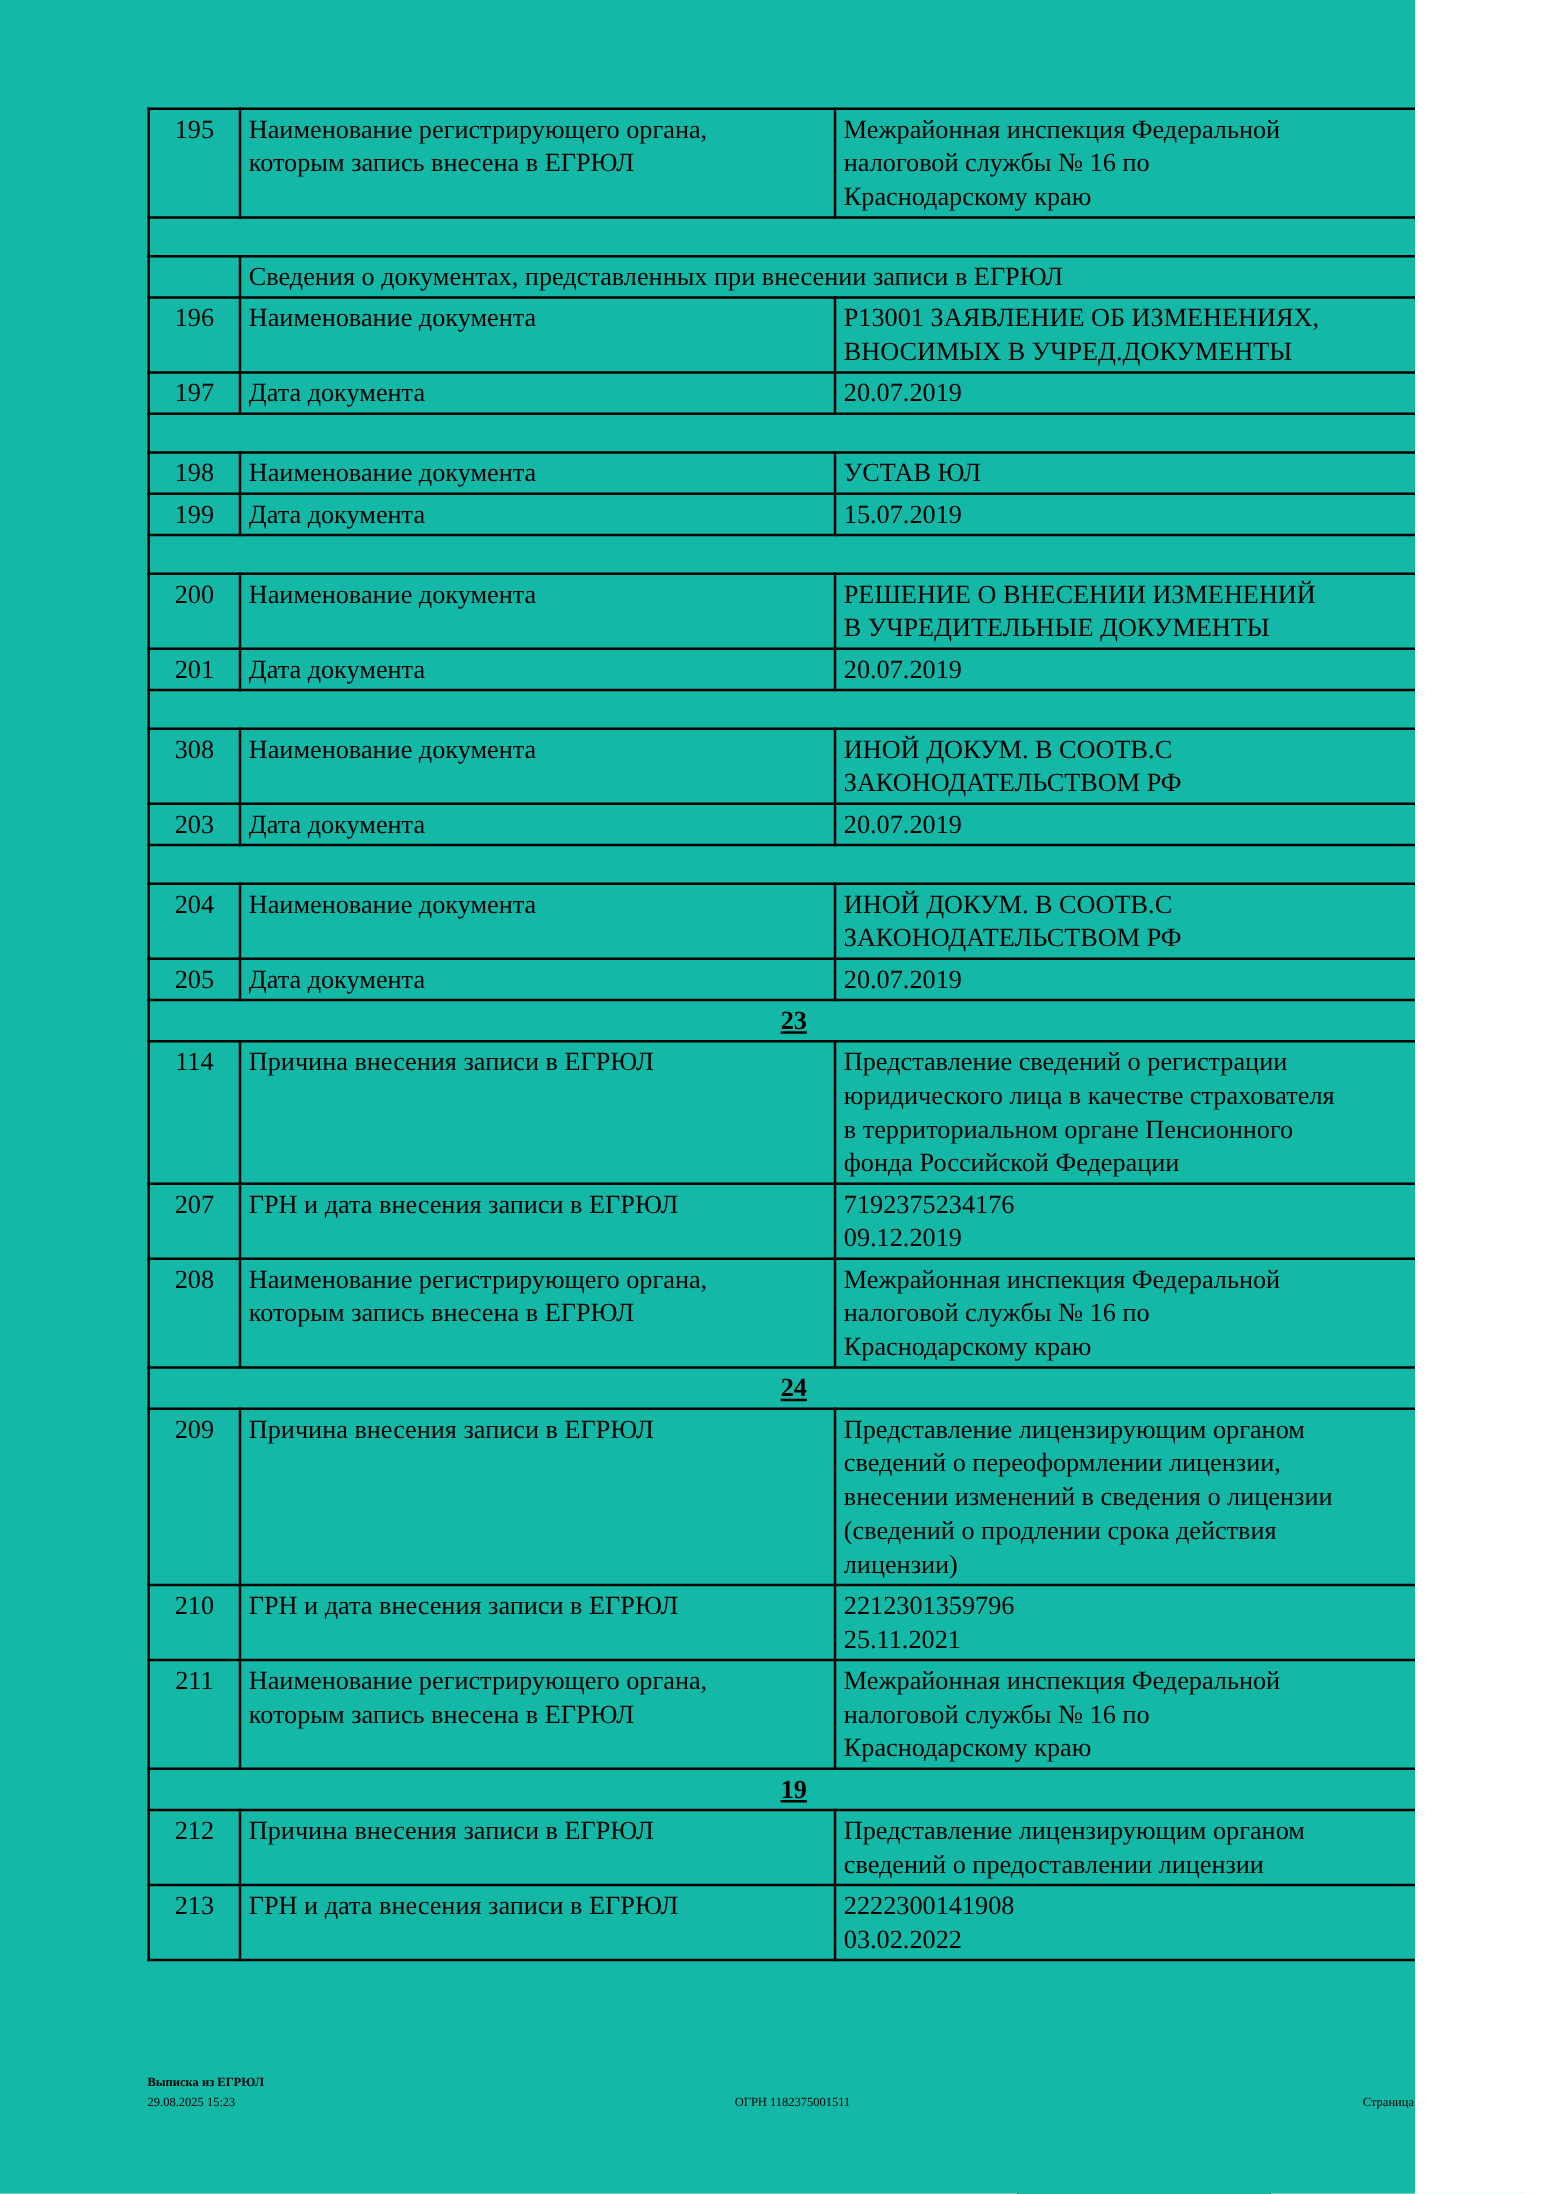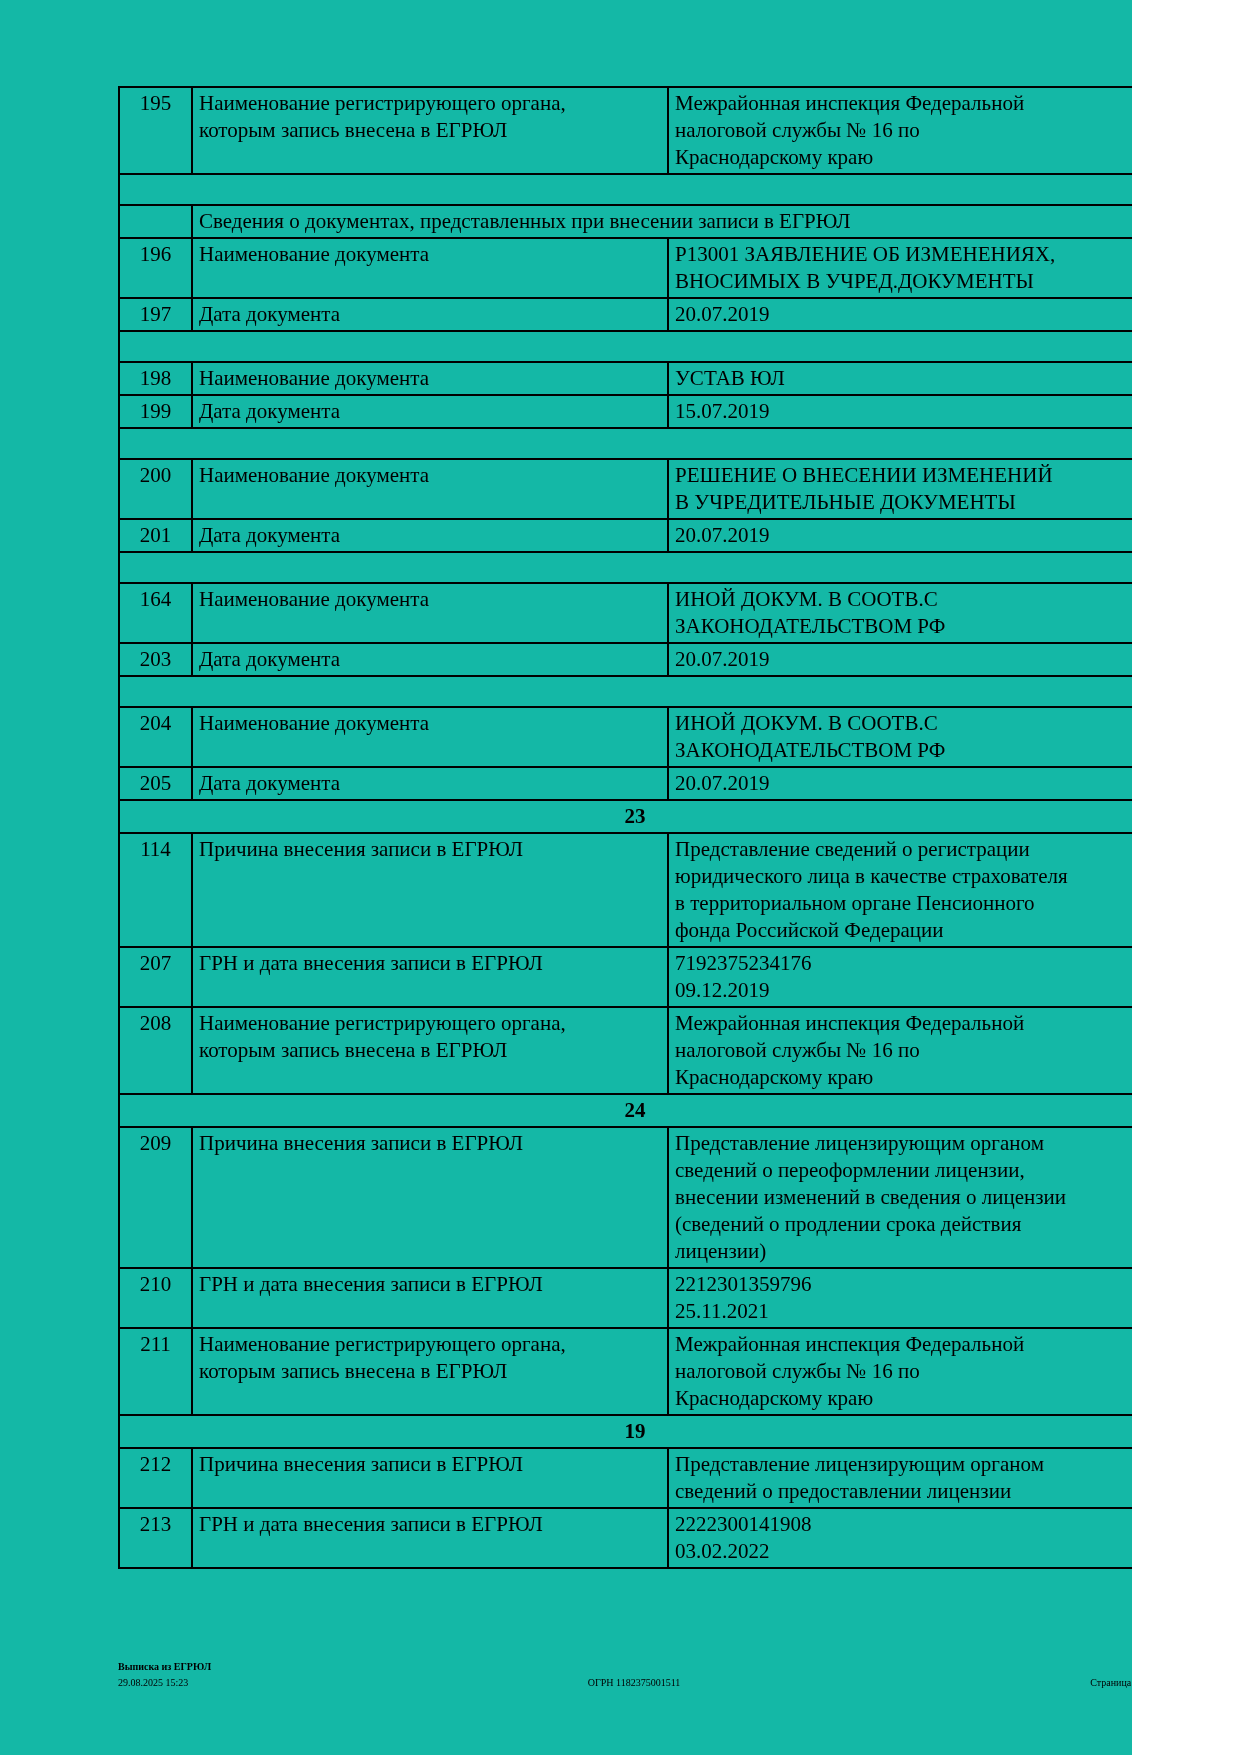--- a/index.html
+++ b/index.html
@@ -44,20 +44,21 @@
     white-space: pre-line;
     word-wrap: break-word;
   }
   tr.spacer td {
     height: 29px;
     padding: 0;
   }
   tr.section td {
     text-align: center;
     font-weight: bold;
+    text-decoration: underline;
   }
   .footer {
     position: absolute;
     left: 118px;
     top: 1659px;
     width: 1050px;
     height: 40px;
     font-size: 10px;
     line-height: 16px;
   }
@@ -142,21 +143,21 @@
         </tr>
         <tr>
           <td class="num">201</td>
           <td class="label">Дата документа</td>
           <td class="value">20.07.2019</td>
         </tr>
         <tr class="spacer">
           <td colspan="3"></td>
         </tr>
         <tr>
-          <td class="num">164</td>
+          <td class="num">308</td>
           <td class="label">Наименование документа</td>
           <td class="value">ИНОЙ ДОКУМ. В СООТВ.С
 ЗАКОНОДАТЕЛЬСТВОМ РФ</td>
         </tr>
         <tr>
           <td class="num">203</td>
           <td class="label">Дата документа</td>
           <td class="value">20.07.2019</td>
         </tr>
         <tr class="spacer">

